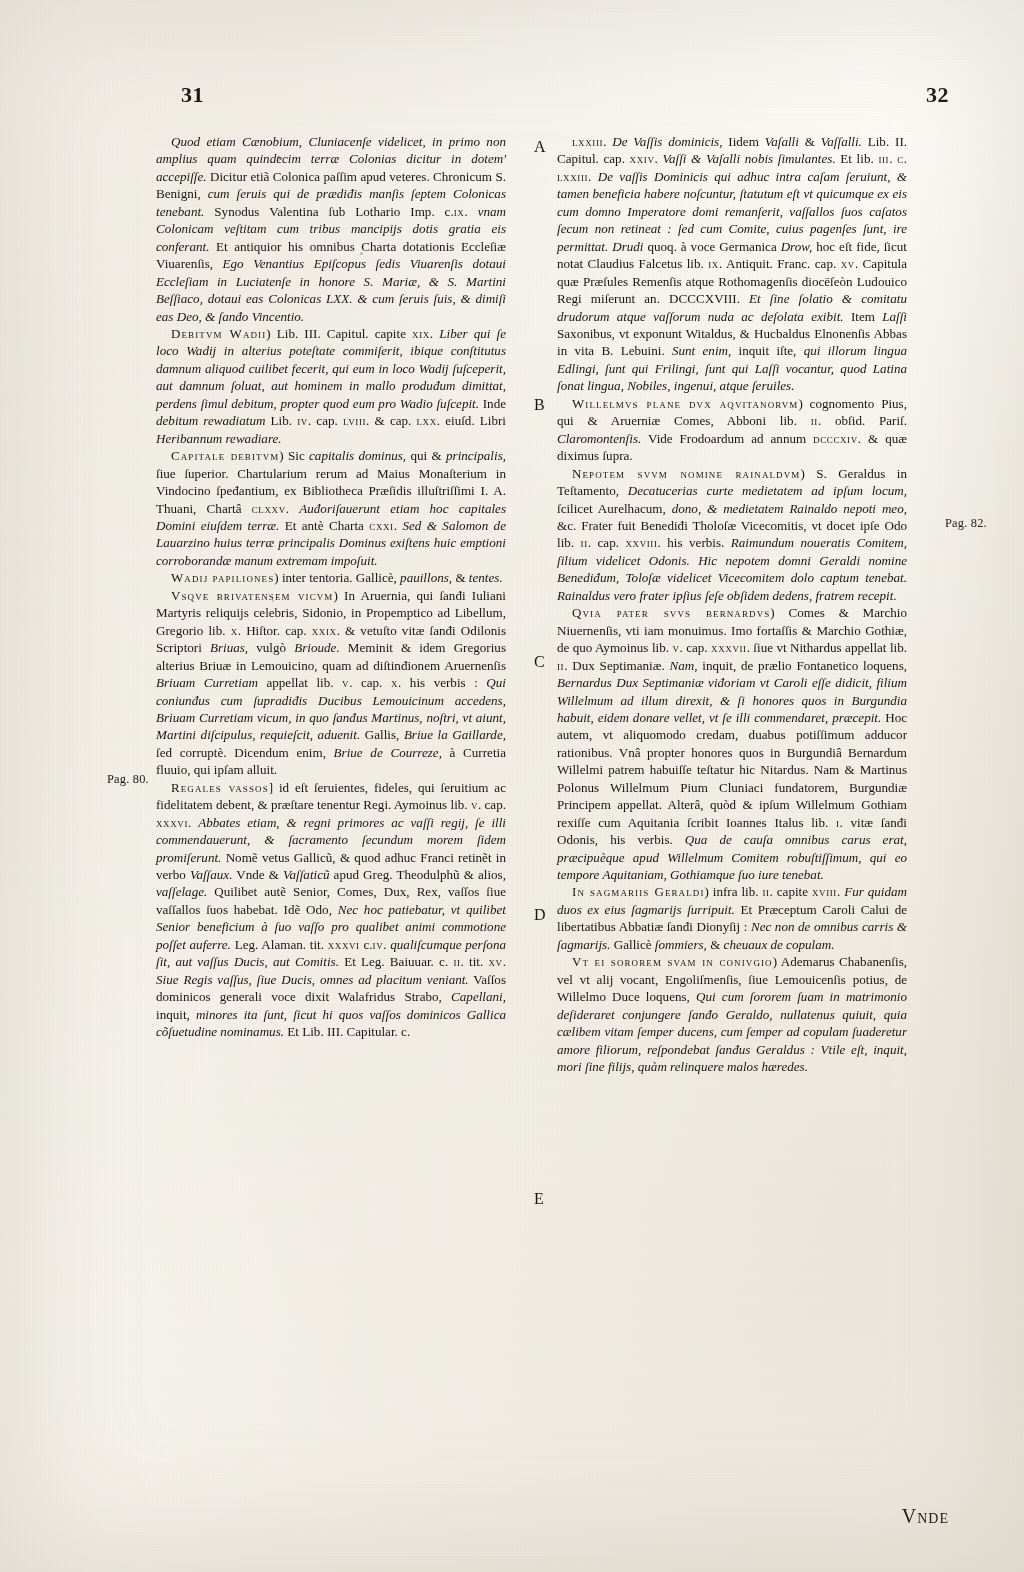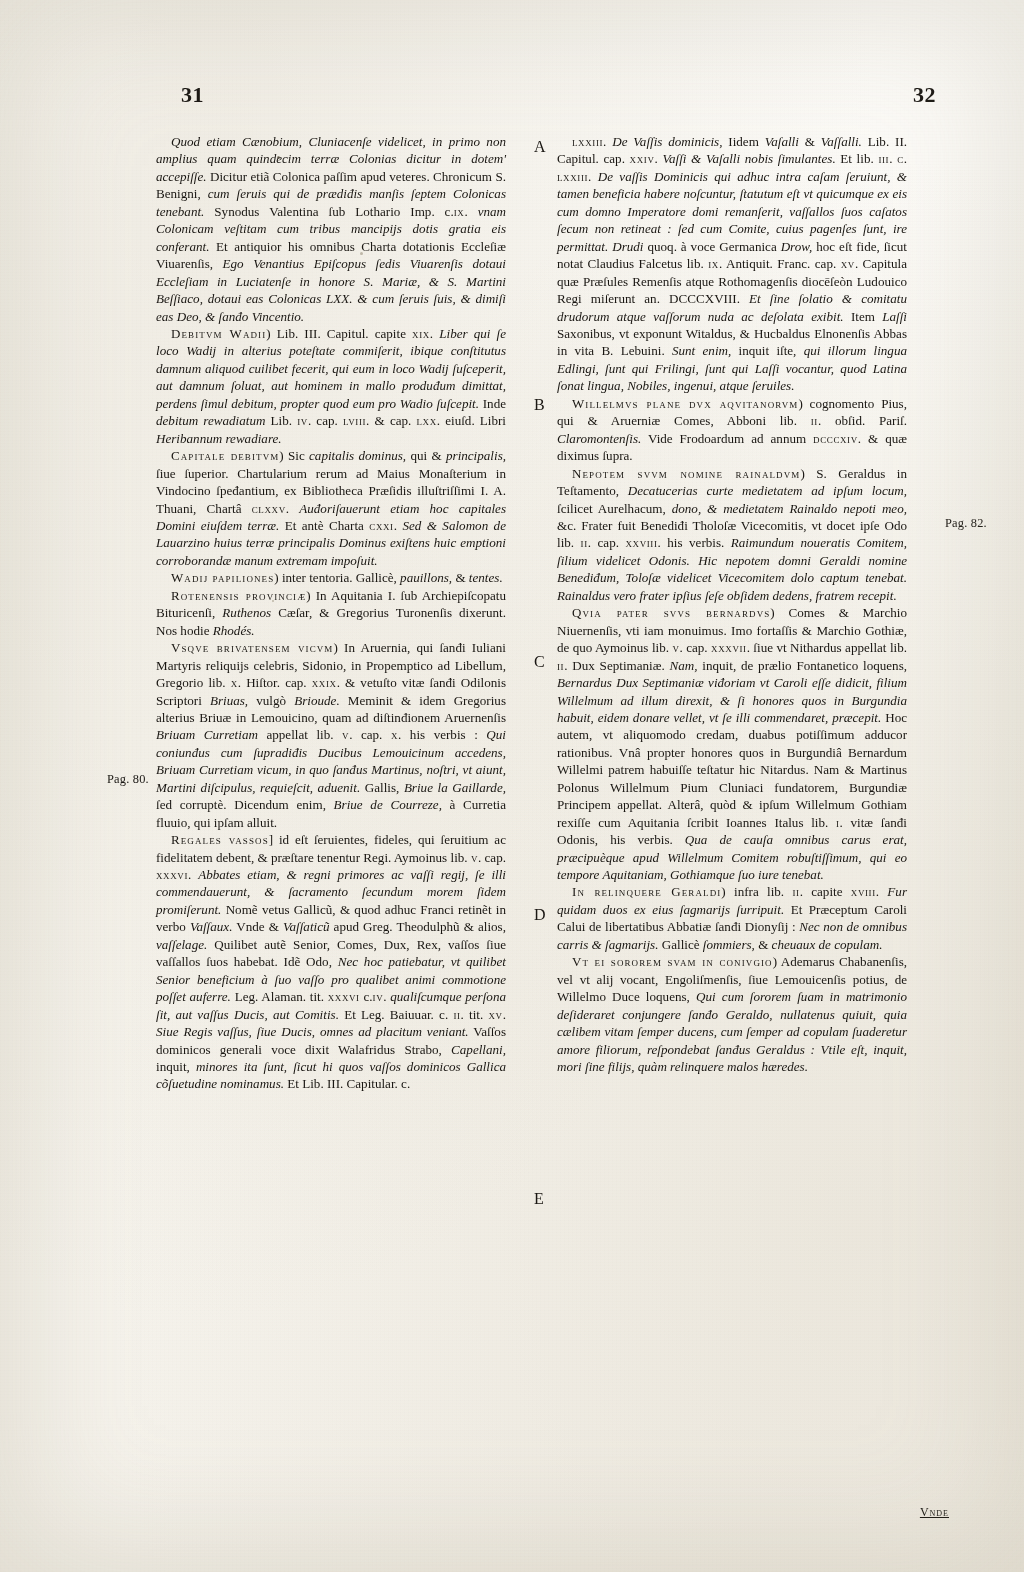--- a/index.html
+++ b/index.html
@@ -30,21 +30,21 @@
     box-shadow:inset 0 0 120px 22px rgba(160,148,124,.22);
   }
 
   
   .runhead{position:absolute;left:0;right:0;top:78px;height:40px;}
   .folio{
     position:absolute;top:4px;
     font-size:22px;letter-spacing:.5px;font-weight:600;color:#1a1713;
   }
   .folio.left{left:181px;}
-  .folio.right{right:88px;}
+  .folio.right{right:75px;}
   .headtitle{
     position:absolute;left:0;right:0;top:0;
     text-align:center;font-size:26px;letter-spacing:.4px;
     color:#17140f;
   }
   .dot-top{
     position:absolute;left:277px;top:78px;width:3px;height:3px;
     background:#6d6453;border-radius:50%;opacity:.8;
   }
 
@@ -93,22 +93,21 @@
     color:#1b1814;
     letter-spacing:.2px;
     white-space:nowrap;
   }
 
   .vnde{
     position:absolute;
     right:75px;
     font-variant:small-caps;
     letter-spacing:1px;
-    font-size:12px;
-    text-decoration:underline;
+    font-size:20px;
   }
 
   .speck{position:absolute;background:#8b8069;border-radius:50%;opacity:.5;}
 </style>
 </head>
 <body>
 
 <div class="page">
 
   <div class="grain"></div>
@@ -127,30 +126,29 @@
   <div class="sig" style="left:534px;top:653px;">C</div>
   <div class="sig" style="left:534px;top:906px;">D</div>
   <div class="sig" style="left:534px;top:1190px;">E</div>
 
   <div class="cols">
     <div class="col left">
         <p class="entry"><i>Quod etiam Cænobium, Cluniacenſe videlicet, in primo non amplius quam quindecim terræ Colonias dicitur in dotem' accepiſſe.</i> Dicitur etiã Colonica paſſim apud veteres. Chronicum S. Benigni, <i>cum ſeruis qui de prædiđis manſis ſeptem Colonicas tenebant.</i> Synodus Valentina ſub Lothario Imp. c.<span class="num">ix</span>. <i>vnam Colonicam veſtitam cum tribus mancipijs dotis gratia eis conferant.</i> Et antiquior his omnibus Charta dotationis Eccleſiæ Viuarenſis, <i>Ego Venantius Epiſcopus ſedis Viuarenſis dotaui Eccleſiam in Luciatenſe in honore S. Mariæ, &amp; S. Martini Beſſiaco, dotaui eas Colonicas LXX. &amp; cum ſeruis ſuis, &amp; dimiſi eas Deo, &amp; ſanđo Vincentio.</i></p>
         <p class="entry"><span class="sc">Debitvm Wadii</span>) Lib. III. Capitul. capite <span class="num">xix</span>. <i>Liber qui ſe loco Wadij in alterius poteſtate commiſerit, ibique conſtitutus damnum aliquod cuilibet fecerit, qui eum in loco Wadij ſuſceperit, aut damnum ſoluat, aut hominem in mallo produđum dimittat, perdens ſimul debitum, propter quod eum pro Wadio ſuſcepit.</i> Inde <i>debitum rewadiatum</i> Lib. <span class="num">iv</span>. cap. <span class="num">lviii</span>. &amp; cap. <span class="num">lxx</span>. eiuſd. Libri <i>Heribannum rewadiare.</i></p>
         <p class="entry"><span class="sc">Capitale debitvm</span>) Sic <i>capitalis dominus,</i> qui &amp; <i>principalis,</i> ſiue ſuperior. Chartularium rerum ad Maius Monaſterium in Vindocino ſpeđantium, ex Bibliotheca Præſidis illuſtriſſimi I. A. Thuani, Chartâ <span class="num">clxxv</span>. <i>Auđoriſauerunt etiam hoc capitales Domini eiuſdem terræ.</i> Et antè Charta <span class="num">cxxi</span>. <i>Sed &amp; Salomon de Lauarzino huius terræ principalis Dominus exiſtens huic emptioni corroborandæ manum extremam impoſuit.</i></p>
         <p class="entry"><span class="sc">Wadij papiliones</span>) inter tentoria. Gallicè, <i>pauillons,</i> &amp; <i>tentes.</i></p>
-        <p class="entry"><span class="sc">Rotenensis provinciæ</span>) In Aquitania I. ſub Archiepiſcopatu Bituricenſi, <i>Ruthenos</i> Cæſar, &amp; Gregorius Turonenſis dixerunt. Nos hodie <i>Rhodés.</i></p>
         <p class="entry"><span class="sc">Vsqve brivatensem vicvm</span>) In Aruernia, qui ſanđi Iuliani Martyris reliquijs celebris, Sidonio, in Propemptico ad Libellum, Gregorio lib. <span class="num">x</span>. Hiſtor. cap. <span class="num">xxix</span>. &amp; vetuſto vitæ ſanđi Odilonis Scriptori <i>Briuas,</i> vulgò <i>Brioude.</i> Meminit &amp; idem Gregorius alterius Briuæ in Lemouicino, quam ad diſtinđionem Aruernenſis <i>Briuam Curretiam</i> appellat lib. <span class="num">v</span>. cap. <span class="num">x</span>. his verbis : <i>Qui coniunđus cum ſupradiđis Ducibus Lemouicinum accedens, Briuam Curretiam vicum, in quo ſanđus Martinus, noſtri, vt aiunt, Martini diſcipulus, requieſcit, aduenit.</i> Gallis, <i>Briue la Gaillarde,</i> ſed corruptè. Dicendum enim, <i>Briue de Courreze,</i> à Curretia fluuio, qui ipſam alluit.</p>
         <p class="entry"><span class="sc">Regales vassos</span>] id eſt ſeruientes, fideles, qui ſeruitium ac fidelitatem debent, &amp; præſtare tenentur Regi. Aymoinus lib. <span class="num">v</span>. cap. <span class="num">xxxvi</span>. <i>Abbates etiam, &amp; regni primores ac vaſſi regij, ſe illi commendauerunt, &amp; ſacramento ſecundum morem ſidem promiſerunt.</i> Nomẽ vetus Gallicũ, &amp; quod adhuc Franci retinẽt in verbo <i>Vaſſaux.</i> Vnde &amp; <i>Vaſſaticũ</i> apud Greg. Theodulphũ &amp; alios, <i>vaſſelage.</i> Quilibet autẽ Senior, Comes, Dux, Rex, vaſſos ſiue vaſſallos ſuos habebat. Idẽ Odo, <i>Nec hoc patiebatur, vt quilibet Senior beneficium à ſuo vaſſo pro qualibet animi commotione poſſet auferre.</i> Leg. Alaman. tit. <span class="num">xxxvi</span> c.<span class="num">iv</span>. <i>qualiſcumque perſona ſit, aut vaſſus Ducis, aut Comitis.</i> Et Leg. Baiuuar. c. <span class="num">ii</span>. tit. <span class="num">xv</span>. <i>Siue Regis vaſſus, ſiue Ducis, omnes ad placitum veniant.</i> Vaſſos dominicos generali voce dixit Walafridus Strabo, <i>Capellani,</i> inquit, <i>minores ita ſunt, ſicut hi quos vaſſos dominicos Gallica cõſuetudine nominamus.</i> Et Lib. III. Capitular. c.</p>
       </div>
     <div class="col right">
         <p class="entry"><span class="num">lxxiii</span>. <i>De Vaſſis dominicis,</i> Iidem <i>Vaſalli</i> &amp; <i>Vaſſalli.</i> Lib. II. Capitul. cap. <span class="num">xxiv</span>. <i>Vaſſi &amp; Vaſalli nobis ſimulantes.</i> Et lib. <span class="num">iii</span>. <span class="num">c</span>. <span class="num">lxxiii</span>. <i>De vaſſis Dominicis qui adhuc intra caſam ſeruiunt, &amp; tamen beneficia habere noſcuntur, ſtatutum eſt vt quicumque ex eis cum domno Imperatore domi remanſerit, vaſſallos ſuos caſatos ſecum non retineat : ſed cum Comite, cuius pagenſes ſunt, ire permittat. Drudi</i> quoq. à voce Germanica <i>Drow,</i> hoc eſt fide, ſicut notat Claudius Falcetus lib. <span class="num">ix</span>. Antiquit. Franc. cap. <span class="num">xv</span>. Capitula quæ Præſules Remenſis atque Rothomagenſis diocēſeòn Ludouico Regi miſerunt an. DCCCXVIII. <i>Et ſine ſolatio &amp; comitatu drudorum atque vaſſorum nuda ac deſolata exibit.</i> Item <i>Laſſi</i> Saxonibus, vt exponunt Witaldus, &amp; Hucbaldus Elnonenſis Abbas in vita B. Lebuini. <i>Sunt enim,</i> inquit iſte, <i>qui illorum lingua Edlingi, ſunt qui Frilingi, ſunt qui Laſſi vocantur, quod Latina ſonat lingua, Nobiles, ingenui, atque ſeruiles.</i></p>
         <p class="entry"><span class="sc">Willelmvs plane dvx aqvitanorvm</span>) cognomento Pius, qui &amp; Aruerniæ Comes, Abboni lib. <span class="num">ii</span>. obſid. Pariſ. <i>Claromontenſis.</i> Vide Frodoardum ad annum <span class="num">dcccxiv</span>. &amp; quæ diximus ſupra.</p>
         <p class="entry"><span class="sc">Nepotem svvm nomine rainaldvm</span>) S. Geraldus in Teſtamento, <i>Decatucerias curte medietatem ad ipſum locum,</i> ſcilicet Aurelhacum, <i>dono, &amp; medietatem Rainaldo nepoti meo,</i> &amp;c. Frater fuit Benediđi Tholoſæ Vicecomitis, vt docet ipſe Odo lib. <span class="num">ii</span>. cap. <span class="num">xxviii</span>. his verbis. <i>Raimundum noueratis Comitem, ſilium videlicet Odonis. Hic nepotem domni Geraldi nomine Benediđum, Toloſæ videlicet Vicecomitem dolo captum tenebat. Rainaldus vero frater ipſius ſeſe obſidem dedens, fratrem recepit.</i></p>
         <p class="entry"><span class="sc">Qvia pater svvs bernardvs</span>) Comes &amp; Marchio Niuernenſis, vti iam monuimus. Imo fortaſſis &amp; Marchio Gothiæ, de quo Aymoinus lib. <span class="num">v</span>. cap. <span class="num">xxxvii</span>. ſiue vt Nithardus appellat lib. <span class="num">ii</span>. Dux Septimaniæ. <i>Nam,</i> inquit, de prælio Fontanetico loquens, <i>Bernardus Dux Septimaniæ viđoriam vt Caroli eſſe didicit, filium Willelmum ad illum direxit, &amp; ſi honores quos in Burgundia habuit, eidem donare vellet, vt ſe illi commendaret, præcepit.</i> Hoc autem, vt aliquomodo credam, duabus potiſſimum adducor rationibus. Vnâ propter honores quos in Burgundiâ Bernardum Willelmi patrem habuiſſe teſtatur hic Nitardus. Nam &amp; Martinus Polonus Willelmum Pium Cluniaci fundatorem, Burgundiæ Principem appellat. Alterâ, quòd &amp; ipſum Willelmum Gothiam rexiſſe cum Aquitania ſcribit Ioannes Italus lib. <span class="num">i</span>. vitæ ſanđi Odonis, his verbis. <i>Qua de cauſa omnibus carus erat, præcipuèque apud Willelmum Comitem robuſtiſſimum, qui eo tempore Aquitaniam, Gothiamque ſuo iure tenebat.</i></p>
-        <p class="entry"><span class="sc">In relinquere Geraldi</span>) infra lib. <span class="num">ii</span>. capite <span class="num">xviii</span>. <i>Fur quidam duos ex eius ſagmarijs ſurripuit.</i> Et Præceptum Caroli Calui de libertatibus Abbatiæ ſanđi Dionyſij : <i>Nec non de omnibus carris &amp; ſagmarijs.</i> Gallicè <i>ſommiers,</i> &amp; <i>cheuaux de copulam.</i></p>
+        <p class="entry"><span class="sc">In sagmariis Geraldi</span>) infra lib. <span class="num">ii</span>. capite <span class="num">xviii</span>. <i>Fur quidam duos ex eius ſagmarijs ſurripuit.</i> Et Præceptum Caroli Calui de libertatibus Abbatiæ ſanđi Dionyſij : <i>Nec non de omnibus carris &amp; ſagmarijs.</i> Gallicè <i>ſommiers,</i> &amp; <i>cheuaux de copulam.</i></p>
         <p class="entry"><span class="sc">Vt ei sororem svam in conivgio</span>) Ademarus Chabanenſis, vel vt alij vocant, Engoliſmenſis, ſiue Lemouicenſis potius, de Willelmo Duce loquens, <i>Qui cum ſororem ſuam in matrimonio deſideraret conjungere ſanđo Geraldo, nullatenus quiuit, quia cælibem vitam ſemper ducens, cum ſemper ad copulam ſuaderetur amore filiorum, reſpondebat ſanđus Geraldus : Vtile eſt, inquit, mori ſine filijs, quàm relinquere malos hæredes.</i></p>
       </div>
   </div>
 
   <div class="vnde" style="top:1505px;">Vnde</div>
 
   <div class="speck" style="left:360px;top:252px;width:3px;height:3px;"></div>
   <div class="speck" style="left:758px;top:296px;width:2px;height:2px;"></div>
   <div class="speck" style="left:272px;top:600px;width:2px;height:2px;"></div>
 

